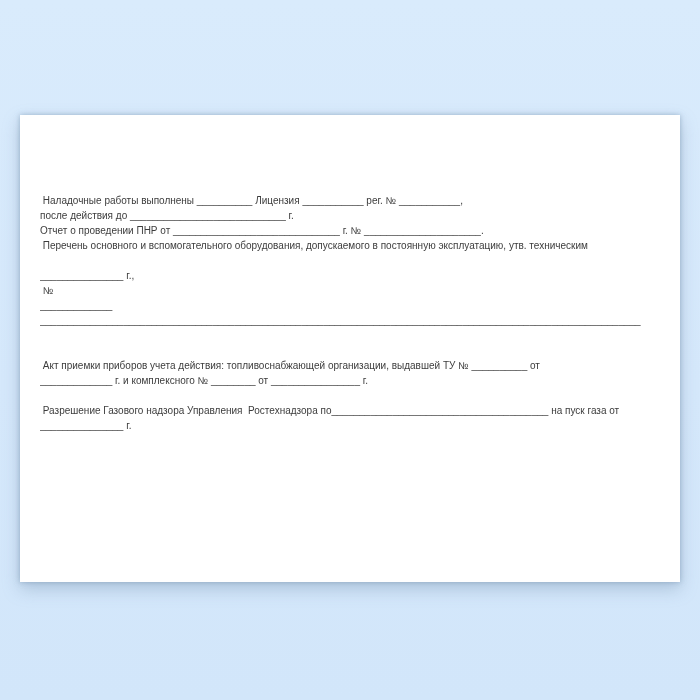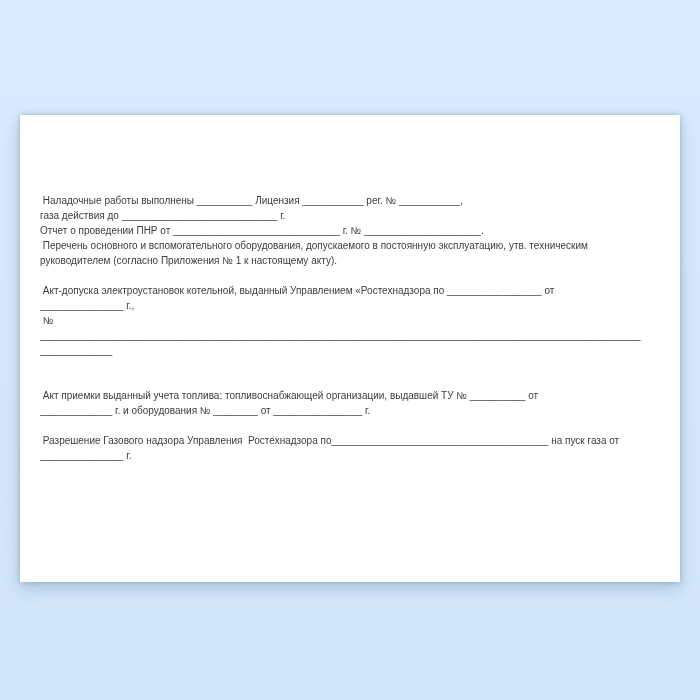--- a/index.html
+++ b/index.html
@@ -36,31 +36,29 @@
     white-space: pre;
     overflow: hidden;
   }
 </style>
 </head>
 <body>
 
 <div class="scene">
   <div class="sheet">
     <div class="line"> Наладочные работы выполнены __________ Лицензия ___________ рег. № ___________,</div>
-    <div class="line">газа действия до ____________________________ г.</div>
+    <div class="line">после действия до ____________________________ г.</div>
     <div class="line">Отчет о проведении ПНР от ______________________________ г. № _____________________.</div>
     <div class="line"> Перечень основного и вспомогательного оборудования, допускаемого в постоянную эксплуатацию, утв. техническим</div>
-    <div class="line">руководителем (согласно Приложения № 1 к настоящему акту).</div>
     <div class="line"></div>
-    <div class="line"> Акт-допуска электроустановок котельной, выданный Управлением «Ростехнадзора по _________________ от</div>
     <div class="line">_______________ г.,</div>
     <div class="line"> №</div>
+    <div class="line">_____________</div>
     <div class="line">____________________________________________________________________________________________________________</div>
-    <div class="line">_____________</div>
     <div class="line"></div>
     <div class="line"></div>
-    <div class="line"> Акт приемки выданный учета топлива: топливоснабжающей организации, выдавшей ТУ № __________ от</div>
-    <div class="line">_____________ г. и оборудования № ________ от ________________ г.</div>
+    <div class="line"> Акт приемки приборов учета действия: топливоснабжающей организации, выдавшей ТУ № __________ от</div>
+    <div class="line">_____________ г. и комплексного № ________ от ________________ г.</div>
     <div class="line"></div>
     <div class="line"> Разрешение Газового надзора Управления  Ростехнадзора по_______________________________________ на пуск газа от</div>
     <div class="line">_______________ г.</div>
   </div>
 </div>
 
 </body></html>

